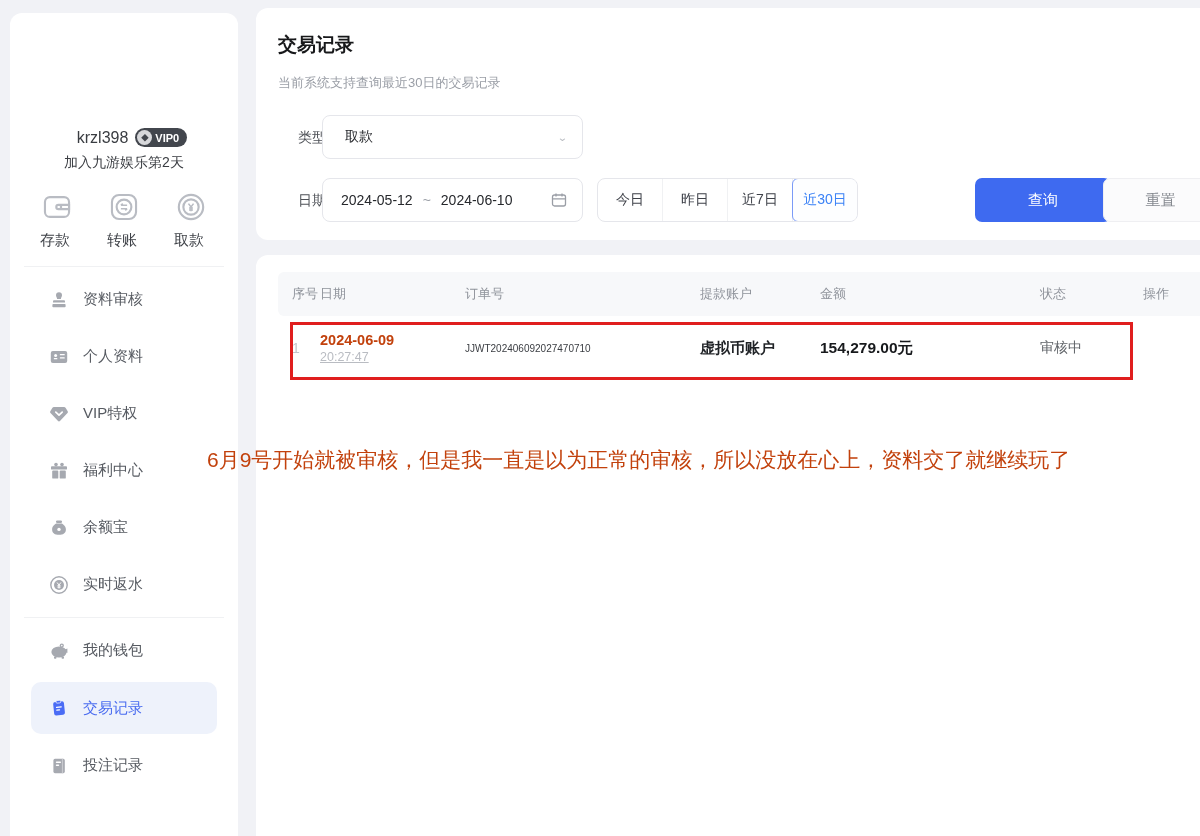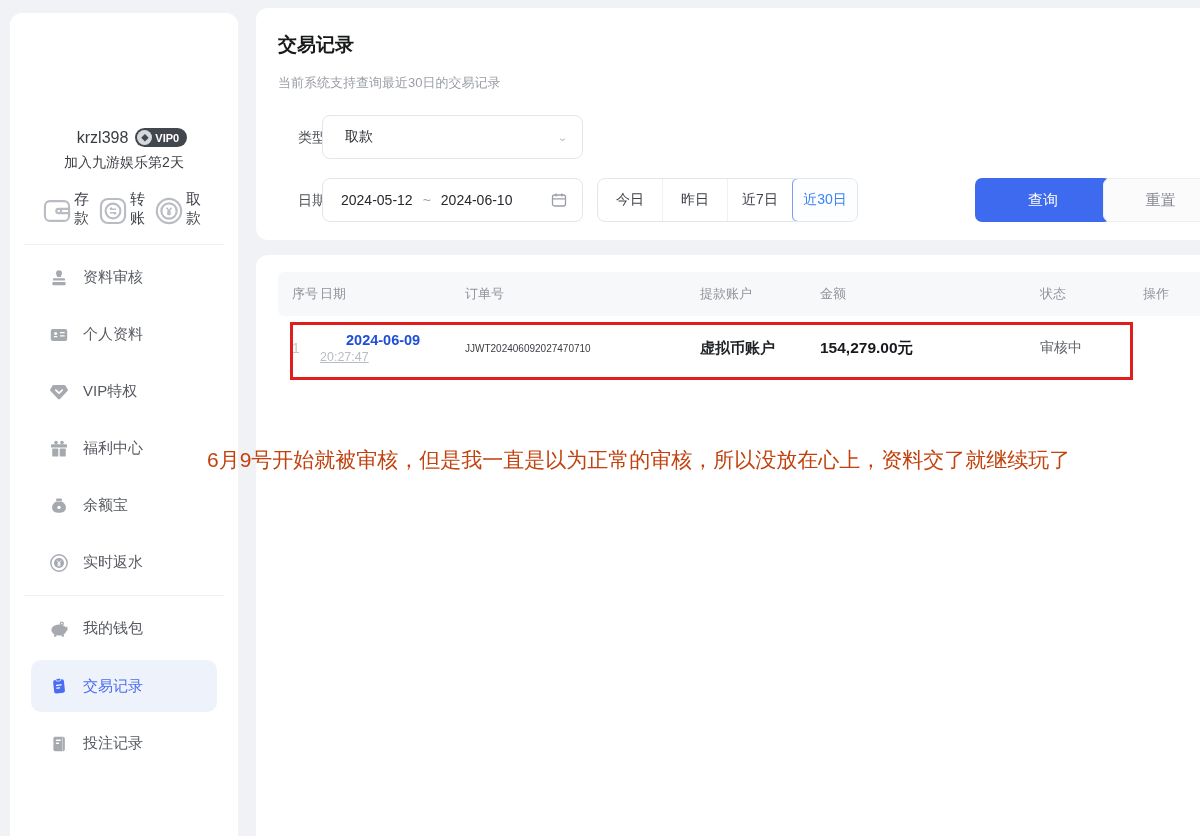--- a/index.html
+++ b/index.html
@@ -32,21 +32,21 @@
     height:19px; padding:0 8px 0 2px; font-size:11px; font-weight:bold;
   }
   .vip-badge .vip-gem {
     width:15px; height:15px; border-radius:50%; background:#d7d8db;
     display:flex; align-items:center; justify-content:center;
     color:#42464d; font-size:9px; line-height:1;
   }
   .join-text { text-align:center; font-size:14px; color:#3a3d42; margin-top:7px; }
 
   .actions { display:flex; justify-content:space-between; padding:0 30px; margin-top:18px; }
-  .action { display:flex; flex-direction:row; align-items:flex-end; cursor:pointer; }
+  .action { display:flex; flex-direction:column; align-items:flex-start; gap:7px; cursor:pointer; }
   .action-label { font-size:15px; color:#3f4248; }
 
   .divider { height:1px; background:#f0f1f3; margin:0 14px; }
   .div1 { margin-top:16px; }
 
   .nav { padding:4px 11px; }
   .nav-item {
     display:flex; align-items:center; gap:14px;
     height:57px; margin:0 10px; padding-left:18px;
     font-size:15px; color:#565a61; border-radius:10px; cursor:pointer;
@@ -104,21 +104,21 @@
   .tbl-head { height:44px; background:#f7f8fa; border-radius:6px 0 0 6px; font-size:13px; color:#8f939b; }
   .tbl-data { height:64px; font-size:14px; }
   .c1 { width:42px; padding-left:14px; }
   .c2 { width:145px; }
   .c3 { width:235px; }
   .c4 { width:120px; }
   .c5 { width:220px; }
   .c6 { width:103px; }
   .c7 { flex:1; }
   .seq { color:#c2c6cc; }
-  .cell-date .d1 { font-size:14.5px; font-weight:bold; color:#1d4ed8;margin-left:26px; }
+  .cell-date .d1 { font-size:14.5px; font-weight:bold; color:#c2410c; }
   .cell-date .d2 { font-size:12.5px; color:#b9bcc2; margin-top:2px;text-decoration:underline; }
   .order-no { font-size:10px; color:#3a3d42; }
   .account { font-size:15px; font-weight:bold; color:#1f2226; }
   .amount { font-size:15.5px; font-weight:bold; color:#17191c; }
   .status { color:#5f6368; }
 
   .red-box {
     position:absolute; left:34px; top:67px; width:843px; height:58px;
     border:3px solid #e01e1e; pointer-events:none;
   }

